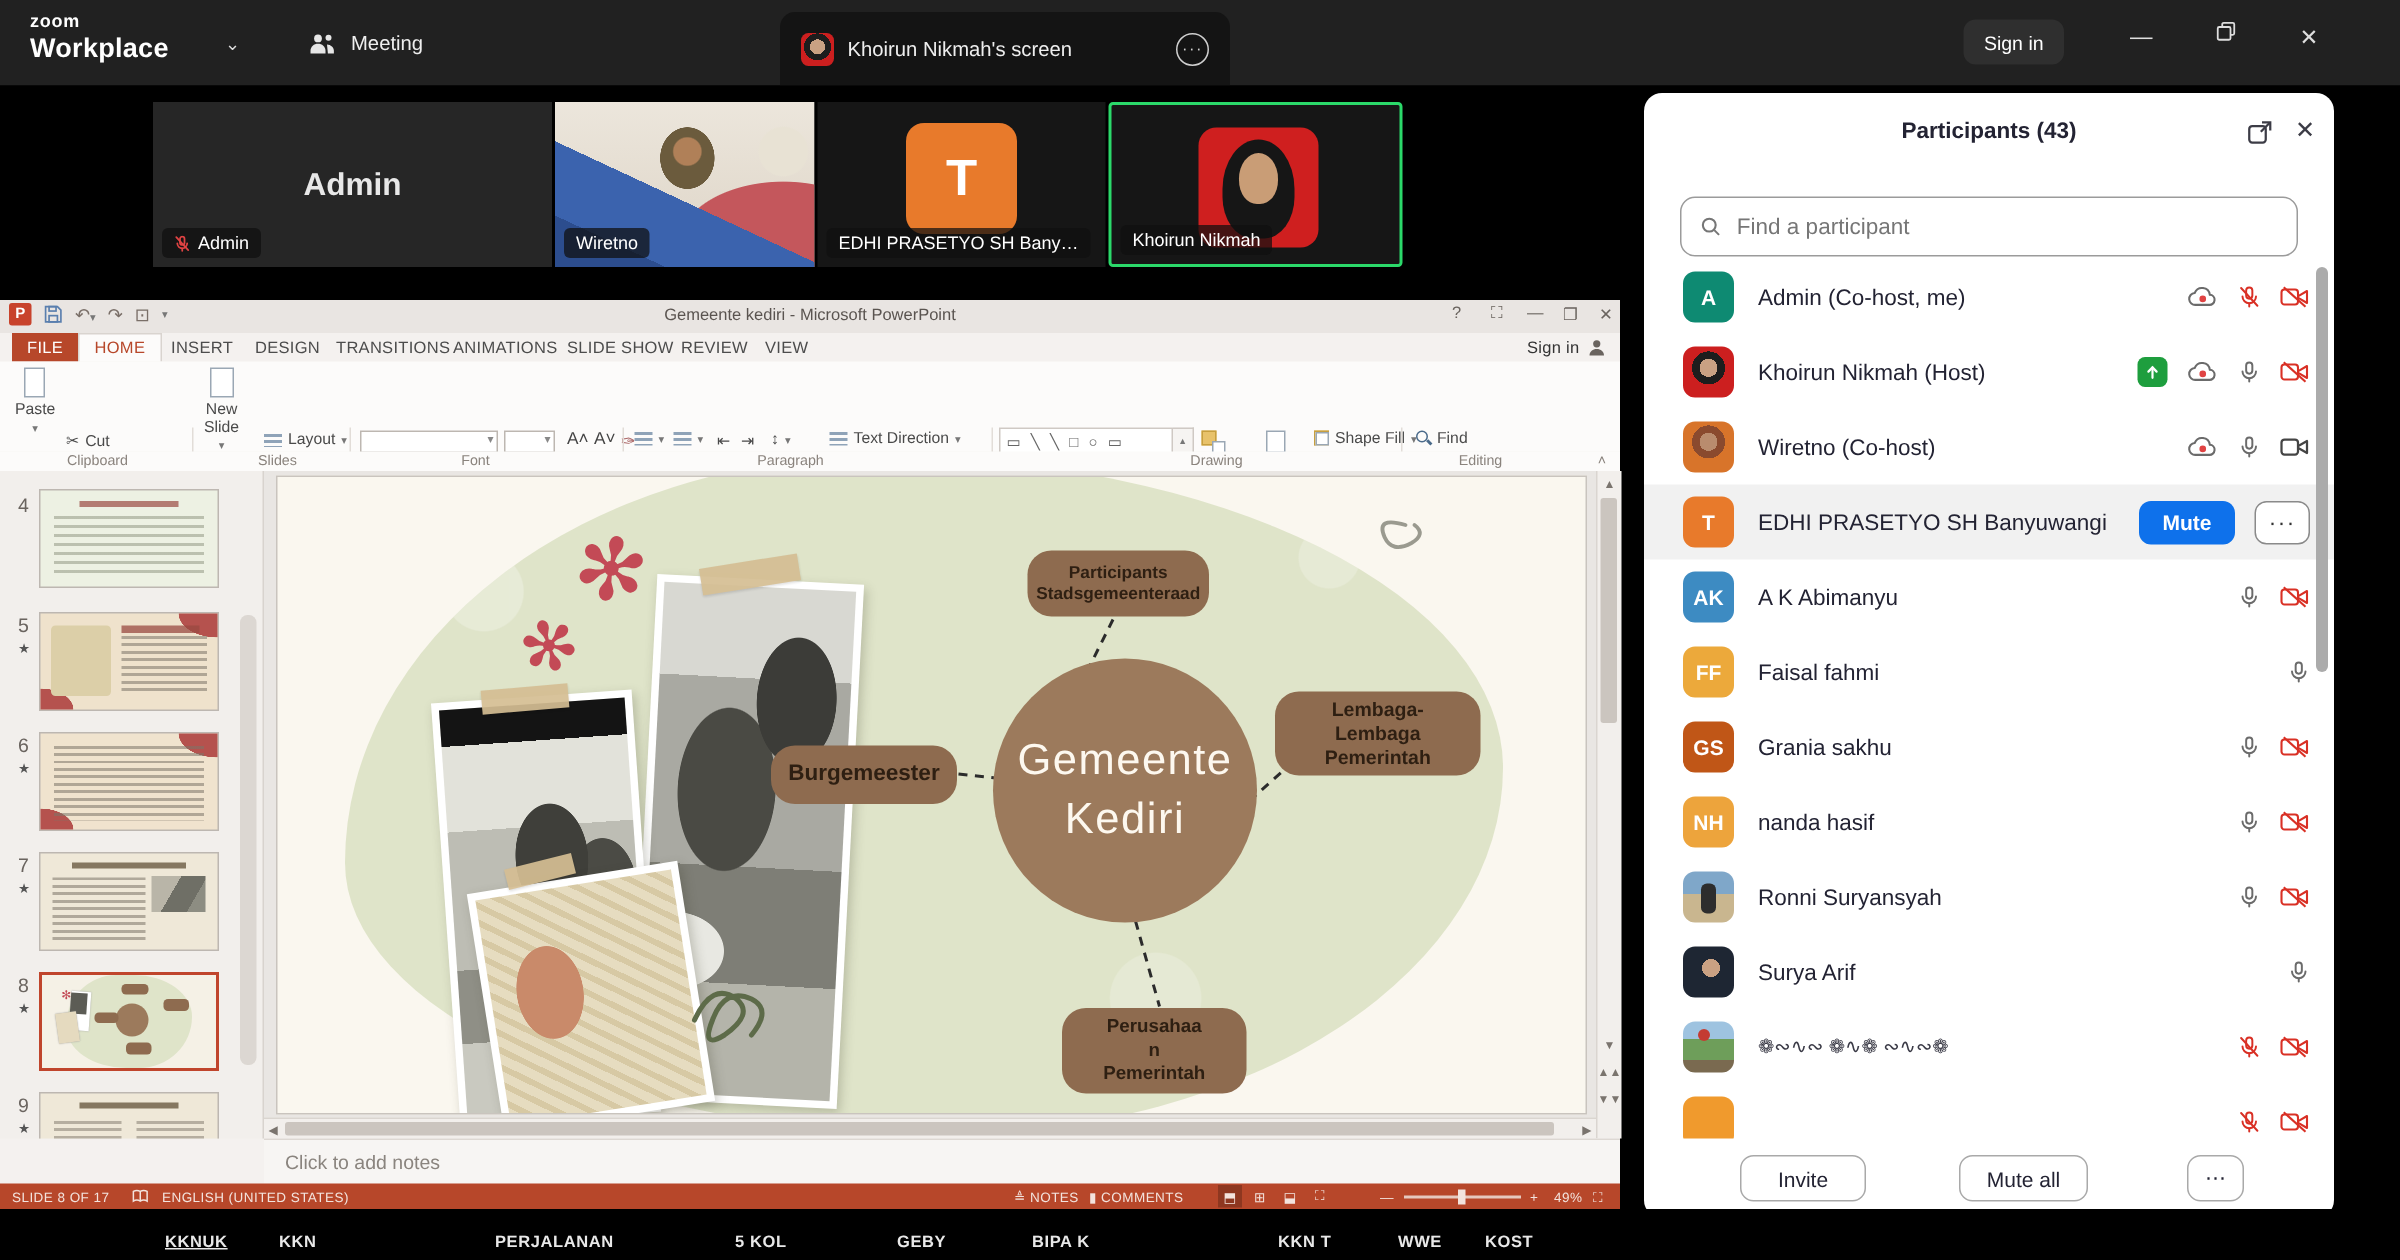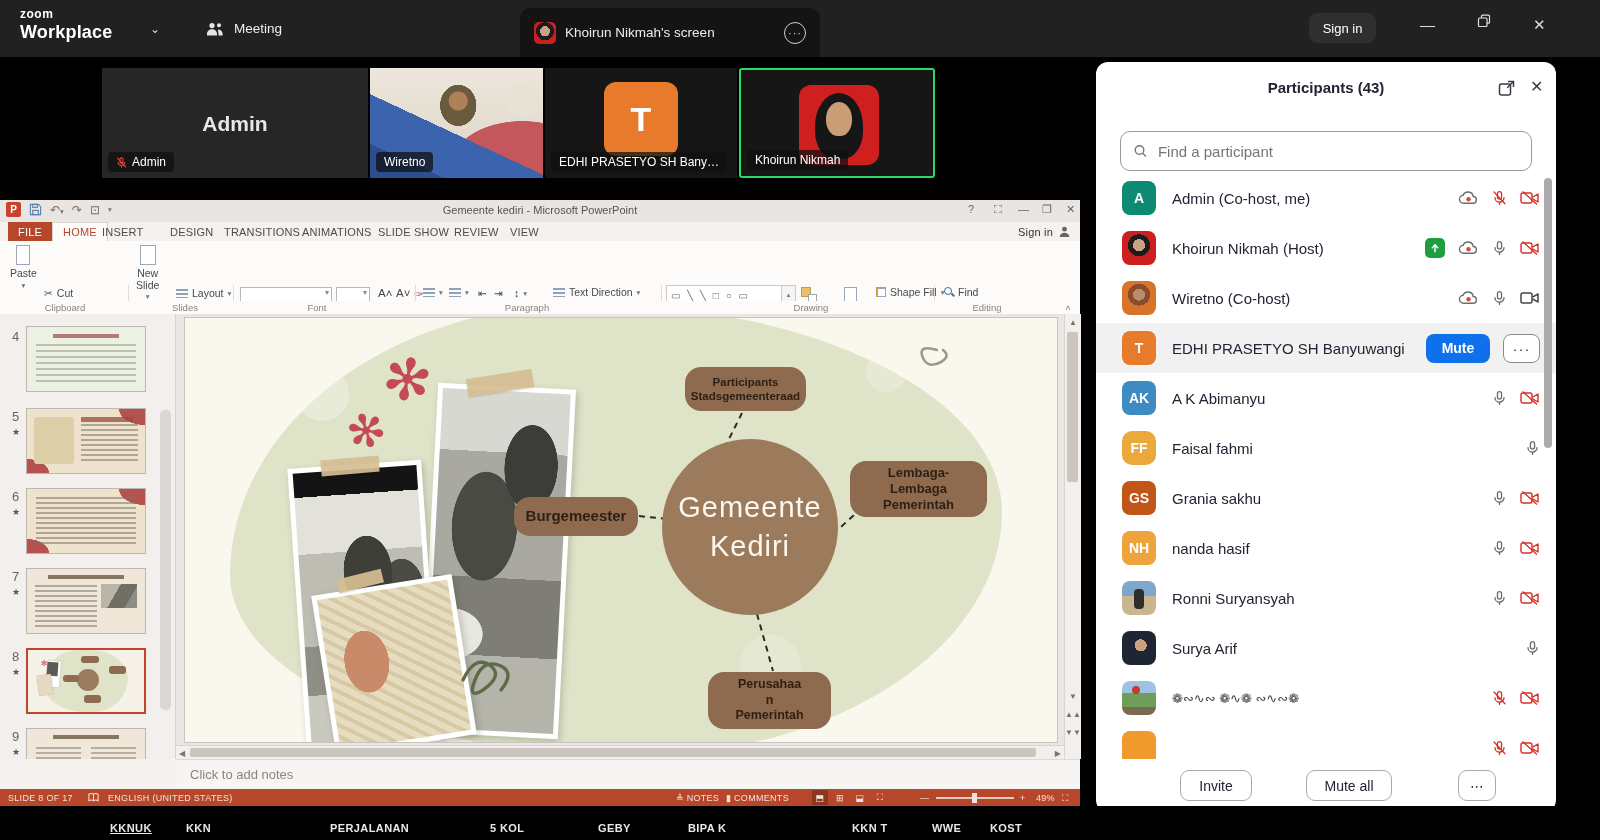--- a/index.html
+++ b/index.html
@@ -230,21 +230,21 @@
       <div class="ppt-wbtn" style="left:968px;">?</div>
       <div class="ppt-wbtn" style="left:994px;">⛶</div>
       <div class="ppt-wbtn" style="left:1018px;">—</div>
       <div class="ppt-wbtn" style="left:1042px;">❐</div>
       <div class="ppt-wbtn" style="left:1066px;">✕</div>
     </div>
 
     <div class="tabrow">
       <div class="ptab file" style="left:8px;">FILE</div>
       <div class="ptab active" style="left:52px;">HOME</div>
-      <div class="ptab" style="left:92px;">INSERT</div>
+      <div class="ptab" style="left:104px;">INSERT</div>
       <div class="ptab" style="left:160px;">DESIGN</div>
       <div class="ptab" style="left:214px;">TRANSITIONS</div>
       <div class="ptab" style="left:292px;">ANIMATIONS</div>
       <div class="ptab" style="left:368px;">SLIDE SHOW</div>
       <div class="ptab" style="left:444px;">REVIEW</div>
       <div class="ptab" style="left:500px;">VIEW</div>
       <div class="ptab" style="left:1008px;color:#333;">Sign in</div>
       <svg width="13" height="13" viewBox="0 0 14 14" style="position:absolute;left:1058px;top:3px;">
           <g fill="#6a645f">
             <circle cx="7" cy="4.5" r="2.6"></circle>
@@ -697,21 +697,21 @@
               <g fill="none" stroke="#D93025" stroke-width="1.4" stroke-linejoin="round">
                 <rect x="1" y="3" width="11" height="10" rx="2"></rect>
                 <path d="M12.5 7.2 18 4v8l-5.5-3.2"></path>
                 <path d="M2.5 1.5 17 14.5"></path>
               </g>
             </svg>
         </div>
       </div>
 
       <div class="prow" style="top:250px;">
-        <div class="pav" style="background:#ECA93B;border-radius:10px;">
+        <div class="pav" style="background:#ECA93B;">
             <span>FF</span>
           </div>
         <div class="pname">Faisal fahmi</div>
         <div class="picons">
           <svg width="15" height="16" viewBox="0 0 16 16">
               <g fill="none" stroke="#6b6b6b" stroke-width="1.4" stroke-linecap="round">
                 <rect x="5.8" y="1.2" width="4.4" height="8" rx="2.2"></rect>
                 <path d="M3.2 7.6a4.8 4.8 0 0 0 9.6 0"></path>
                 <path d="M8 12.6v2.2"></path>
               </g>
@@ -844,21 +844,21 @@
                 <path d="M12.5 7.2 18 4v8l-5.5-3.2"></path>
                 <path d="M2.5 1.5 17 14.5"></path>
               </g>
             </svg>
         </div>
       </div>
     </div>
 
     <div class="pscroll"></div>
 
-    <div class="pfbtn" style="left:84px;width:72px;">Invite</div>
+    <div class="pfbtn" style="left:64px;width:84px;">Invite</div>
     <div class="pfbtn" style="left:210px;width:86px;">Mute all</div>
     <div class="pfbtn" style="left:362px;width:38px;">⋯</div>
   </aside>
 
   <footer class="taskbar">
     <span class="tfrag" style="left:110px;text-decoration:underline;">KKNUK</span>
     <span class="tfrag" style="left:186px;">KKN</span>
     <span class="tfrag" style="left:330px;">PERJALANAN</span>
     <span class="tfrag" style="left:490px;">5 KOL</span>
     <span class="tfrag" style="left:598px;">GEBY</span>

